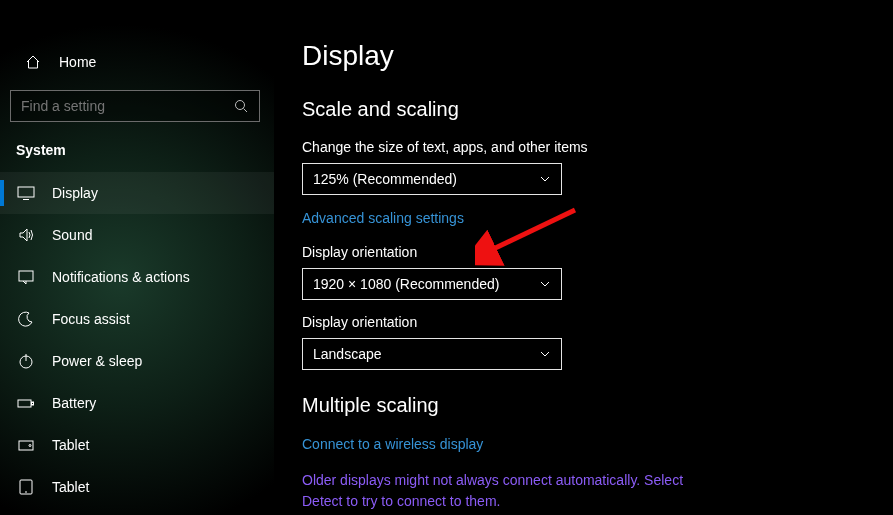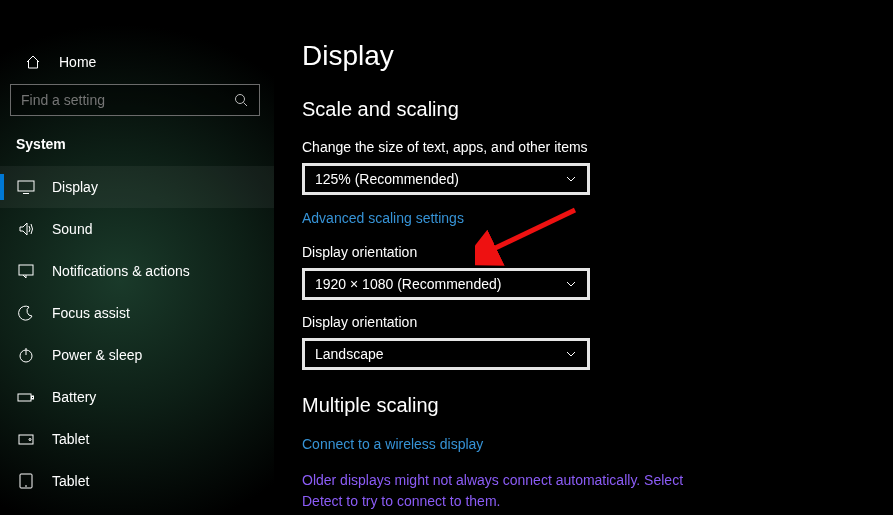--- a/index.html
+++ b/index.html
@@ -15,21 +15,21 @@
   
   .sidebar {
     position: absolute; left: 0; top: 0; width: 274px; height: 515px;
     background: radial-gradient(circle at 120px 280px, #1a3a2a 0%, #0d1f16 40%, #000 80%);
     padding-top: 30px;
   }
   .home-row { display: flex; align-items: center; height: 44px; padding-left: 23px; margin-top: 10px; }
   .home-row .icon { width: 20px; display:flex; align-items:center; justify-content:center; }
   .home-row .label { font-size: 14px; color: #fff; margin-left: 16px; }
 
-  .search-wrap { padding: 0 10px; margin-bottom: 10px; }
+  .search-wrap { padding: 0 10px; margin-top: 6px; margin-bottom: 10px; }
   .search {
     width: 250px; height: 32px; border: 1px solid #6b6b6b; background: rgba(0,0,0,0.35);
     display: flex; align-items: center; padding: 0 10px; color: #bdbdbd;
   }
   .search input {
     flex: 1; background: transparent; border: none; outline: none; color: #bdbdbd; font-size: 14px;
   }
   .search .sicon { width: 16px; height: 16px; display:flex; align-items:center; justify-content:center; }
 
   .section-header { padding: 10px 16px 8px 16px; font-size: 14px; font-weight: 600; color: #fff; }
@@ -40,21 +40,21 @@
   .nav-item .label { font-size: 14px; color: #fff; margin-left: 16px; }
   .nav-item.active::before { content:""; position:absolute; left:0; top:8px; bottom:8px; width:4px; background:#0078d4; }
   .nav-item.active { background: rgba(255,255,255,0.05); }
 
   
   .main { position: absolute; left: 274px; top: 0; right: 0; bottom: 0; background: #000; padding: 40px 28px 0 28px; overflow: hidden; }
   h1.page-title { font-size: 28px; font-weight: 400; color: #fff; margin-bottom: 26px; }
   h2.group-title { font-size: 20px; font-weight: 400; color: #fff; margin-bottom: 18px; }
   .field-label { font-size: 14px; color: #fff; margin-bottom: 8px; }
   .combo {
-    width: 288px; height: 32px; border: 3px solid #e5e5e5; background: #000; color: #fff;
+    width: 260px; height: 32px; border: 1px solid #e5e5e5; background: #000; color: #fff;
     display: flex; align-items: center; justify-content: space-between; padding: 0 10px; font-size: 14px;
     margin-bottom: 14px;
   }
   .combo .chev { width: 12px; height: 12px; display:flex; align-items:center; justify-content:center; }
   .link { color: #3693d6; font-size: 14px; margin-bottom: 18px; display: inline-block; }
   .body-text { font-size: 14px; color: #8b5cf6; line-height: 1.5; max-width: 400px; }
   .group { margin-bottom: 24px; }
 
   
   .arrow { position: absolute; left: 475px; top: 206px; pointer-events: none; }

